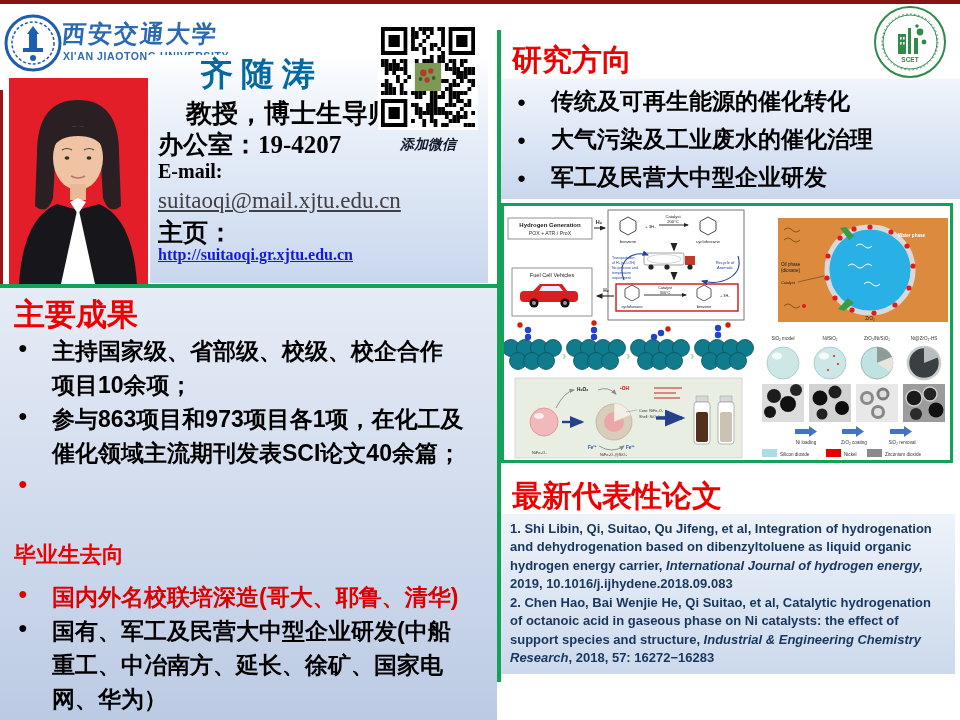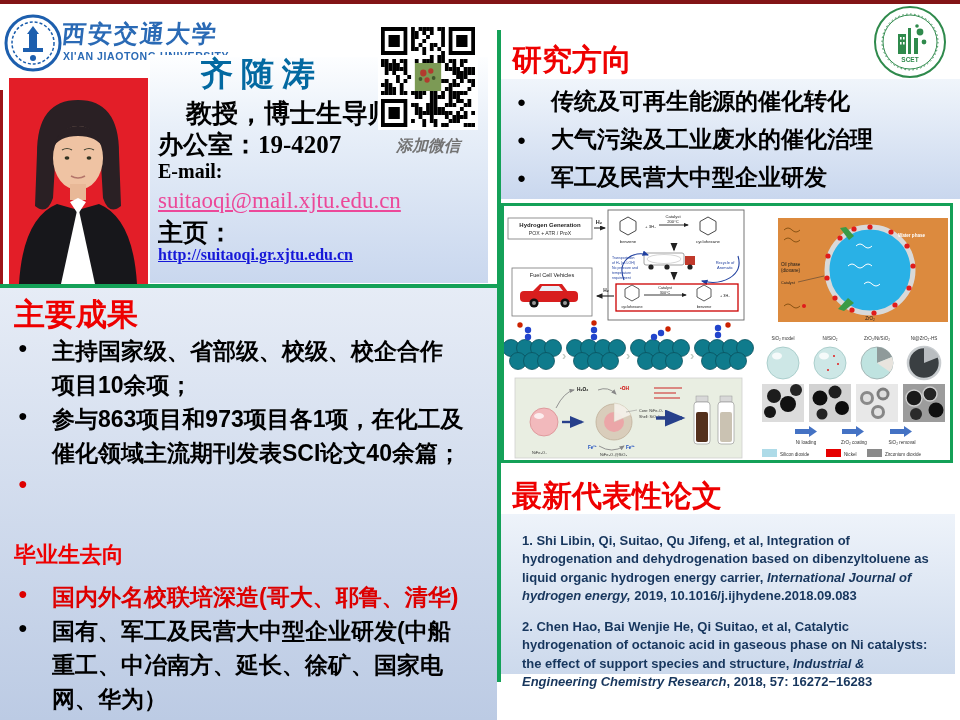--- a/index.html
+++ b/index.html
@@ -24,29 +24,29 @@
   
   #contact-panel{left:148px;top:55px;width:342px;height:230px;
     background:linear-gradient(180deg,#fdfeff 0%,#e9f0f9 30%,#c9d7ee 100%);
     border:2px solid #ffffff;box-sizing:border-box;}
   #prof-name{left:200px;top:52px;font-size:33px;font-weight:bold;color:#0369a1;letter-spacing:8px;}
   .contact-line{left:158px;font-weight:bold;color:#000;}
   #prof-title{top:96px;font-size:26px;margin-left:28px;}
   #prof-office{top:128px;font-size:25px;font-family:"Liberation Serif",serif;}
   #email-label{top:160px;font-size:20px;font-family:"Liberation Serif",serif;}
   #email-link{top:188px;font-size:23px;font-family:"Liberation Serif",serif;font-weight:normal;
-              color:#ec4899;text-decoration:underline;}
+              color:#404040;text-decoration:underline;}
   #home-label{top:216px;font-size:25px;}
   #home-link{top:246px;font-size:16px;font-family:"Liberation Serif",serif;color:#1618d8;
              text-decoration:underline;}
 
   
   #qr-box{left:378px;top:24px;width:100px;height:106px;background:#fff;padding:3px;box-sizing:border-box;}
-  #wechat-hint{left:378px;top:136px;width:100px;text-align:center;font-size:16px;font-weight:bold;
-               font-style:italic;color:#737373;font-family:"Liberation Serif",serif;}
+  #wechat-hint{left:378px;top:136px;width:100px;text-align:center;font-size:14px;font-weight:bold;
+               font-style:italic;color:#0f172a;font-family:"Liberation Serif",serif;}
 
   
   .sec-heading{font-weight:bold;color:#ee0000;}
   #research-heading{left:512px;top:40px;font-size:30px;}
   #pubs-heading{left:512px;top:476px;font-size:30px;}
   #ach-heading{left:14px;top:294px;font-size:31px;}
   #grad-heading{left:14px;top:540px;font-size:22px;}
 
   
   #research-panel{left:501px;top:79px;width:459px;height:117px;
@@ -58,21 +58,21 @@
   
   #scet-logo{left:872px;top:4px;width:76px;height:76px;}
 
   
   #figure-panel{left:501px;top:203px;width:452px;height:260px;background:#fff;
     border:3px solid #14a158;box-sizing:border-box;}
 
   
   #pubs-panel{left:501px;top:514px;width:454px;height:160px;box-sizing:border-box;
     background:linear-gradient(180deg,#eef3fa 0%,#ccd9ec 100%);padding:6px 9px 0 9px;}
-  .pub{margin:12px;font-size:13px;font-weight:bold;color:#17365d;line-height:1.42;}
+  .pub{margin:0;font-size:13px;font-weight:bold;color:#17365d;line-height:1.42;}
   .pub i{font-style:italic;}
 
   
   #left-bottom{left:0;top:288px;width:497px;height:432px;
     background:linear-gradient(180deg,#e6ecf6 0%,#bccbe4 100%);}
   .b-item{display:flex;padding-left:18px;}
   .b-item .dot{width:34px;font-size:16px;padding-top:5px;}
   .b-item .txt{width:412px;font-size:23px;font-weight:bold;line-height:34px;}
   .b-item[data-color="red"]{color:#dd0000;}
   .b-item[data-color="black"]{color:#000;}

